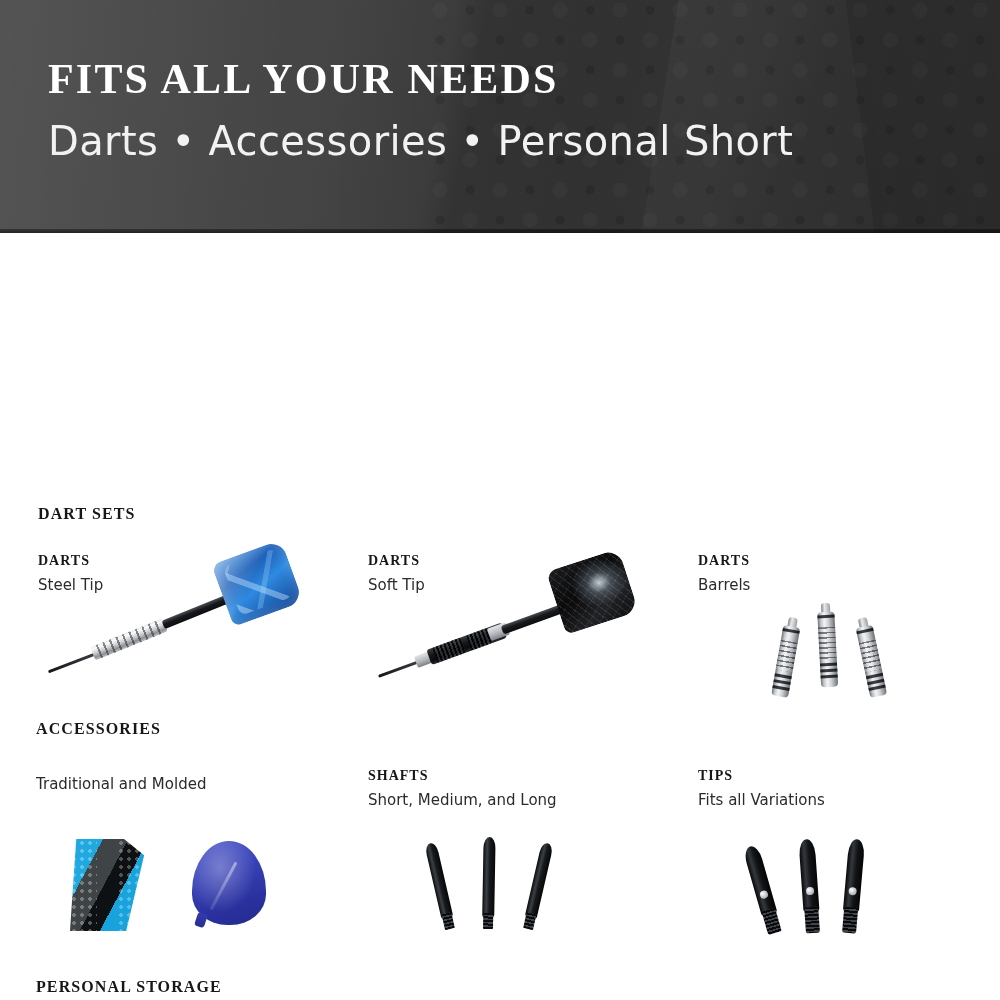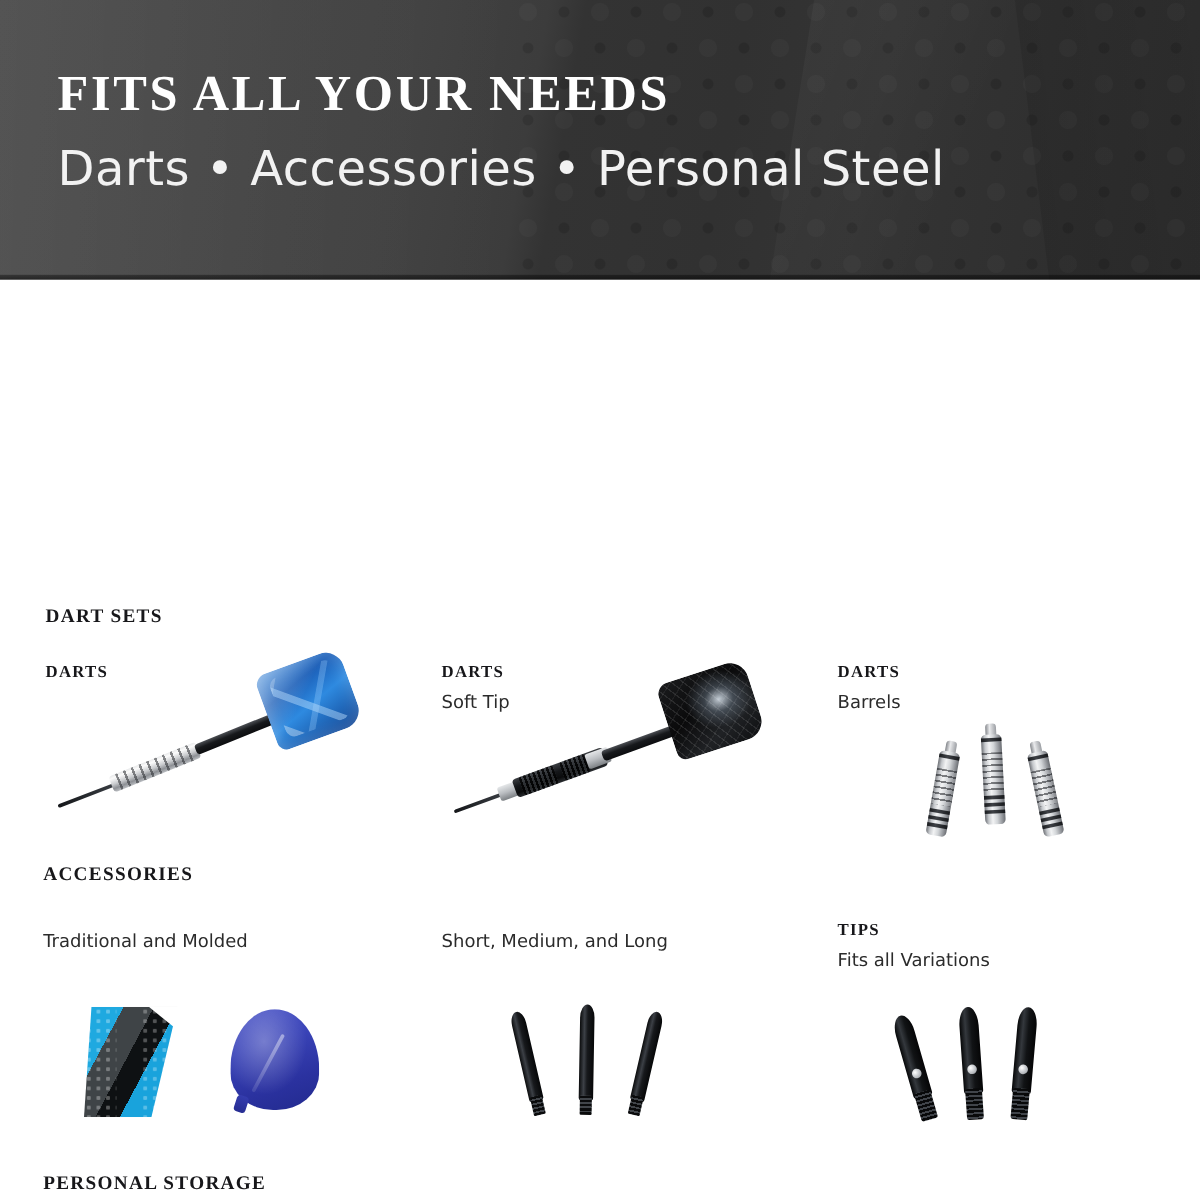--- a/index.html
+++ b/index.html
@@ -298,31 +298,32 @@
 <div class="page">
 
   <div class="header">
     <div class="hdr-base"></div>
     <div class="hdr-dots"></div>
     <div class="hdr-wedge-a"></div>
     <div class="hdr-wedge-b"></div>
     <div class="hdr-sheen"></div>
     <div class="hdr-text">
       <div class="hdr-title">FITS ALL YOUR NEEDS</div>
-      <div class="hdr-sub">Darts • Accessories • Personal Steel</div>
+      <div class="hdr-sub">Darts • Accessories • Personal Short</div>
     </div>
     <div class="hdr-bottomline"></div>
   </div>
 
   <div class="content">
 
     <div class="section-head" style="left:38px; top:272px;">DART SETS</div>
 
     <div class="cell" style="left:38px; top:320px;">
       <div class="cell-title">DARTS</div>
+      <div class="cell-desc">Steel Tip</div>
     </div>
     <div class="art" style="left:40px; top:360px; width:300px; height:110px;">
       <div class="dart-rot" style="left:8px; top:78px; transform: rotate(-22deg);">
         <div class="tip-needle" style="left:0px; top:0px; width:52px; transform: rotate(1deg);"></div>
         <div class="barrel" style="left:48px; top:-6px; width:78px; height:14px;"></div>
         <div class="barrel-rings" style="left:54px; top:-6px; width:66px; height:14px;"></div>
         <div class="shaft-stick" style="left:124px; top:-4px; width:76px; height:9px;"></div>
         <div class="flight-blue" style="left:190px; top:-36px; width:74px; height:66px; transform: rotate(2deg);"></div>
       </div>
     </div>
@@ -385,20 +386,21 @@
     </div>
     <div class="art" style="left:36px; top:598px; width:300px; height:110px;">
       <div class="flight-std" style="left:34px; top:8px; width:78px; height:92px;"></div>
       <div class="flight-std-notch" style="left:88px; top:8px; width:26px; height:34px;"></div>
       <div class="flight-molded" style="left:156px; top:10px; width:74px; height:84px;"></div>
       <div class="flight-molded-spine" style="left:186px; top:28px; width:3px; height:54px;"></div>
       <div class="flight-molded-stem" style="left:160px; top:82px; width:10px; height:14px; transform: rotate(18deg);"></div>
     </div>
 
     <div class="cell" style="left:368px; top:535px;">
+      <div class="cell-title">SHAFTS</div>
       <div class="cell-desc">Short, Medium, and Long</div>
     </div>
     <div class="art" style="left:368px; top:596px; width:300px; height:110px;">
       <div class="shaft-item" style="left:74px; top:12px; width:16px; height:88px; transform: rotate(-13deg);">
         <div class="shaft-body" style="left:2px; top:0px; width:12px; height:76px;"></div>
         <div class="shaft-thread" style="left:3px; top:72px; width:10px; height:16px;"></div>
       </div>
       <div class="shaft-item" style="left:112px; top:8px; width:16px; height:92px; transform: rotate(1deg);">
         <div class="shaft-body" style="left:2px; top:0px; width:12px; height:80px;"></div>
         <div class="shaft-thread" style="left:3px; top:76px; width:10px; height:16px;"></div>

